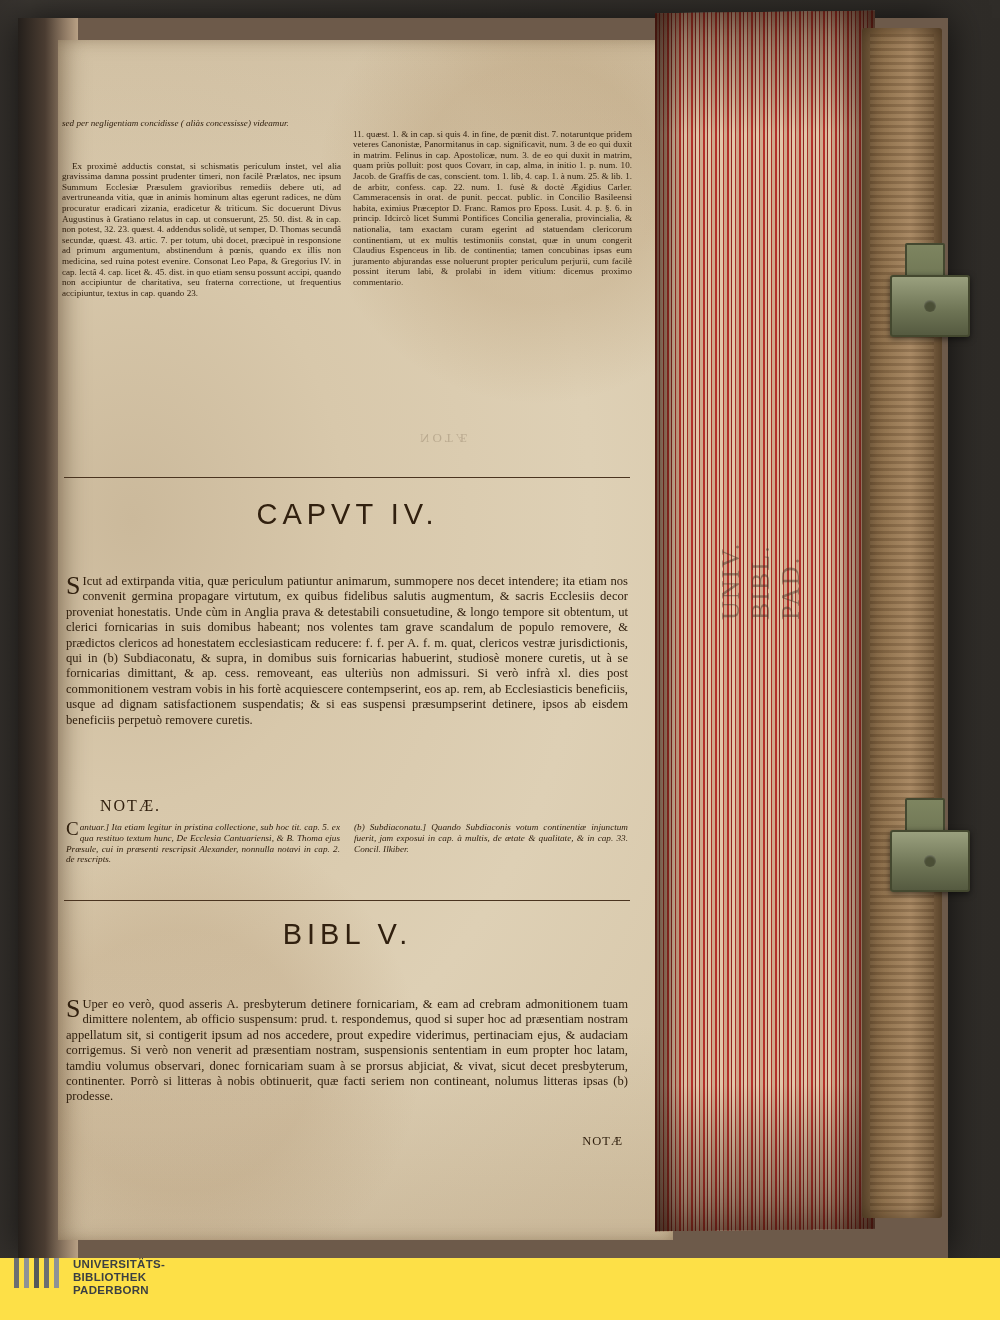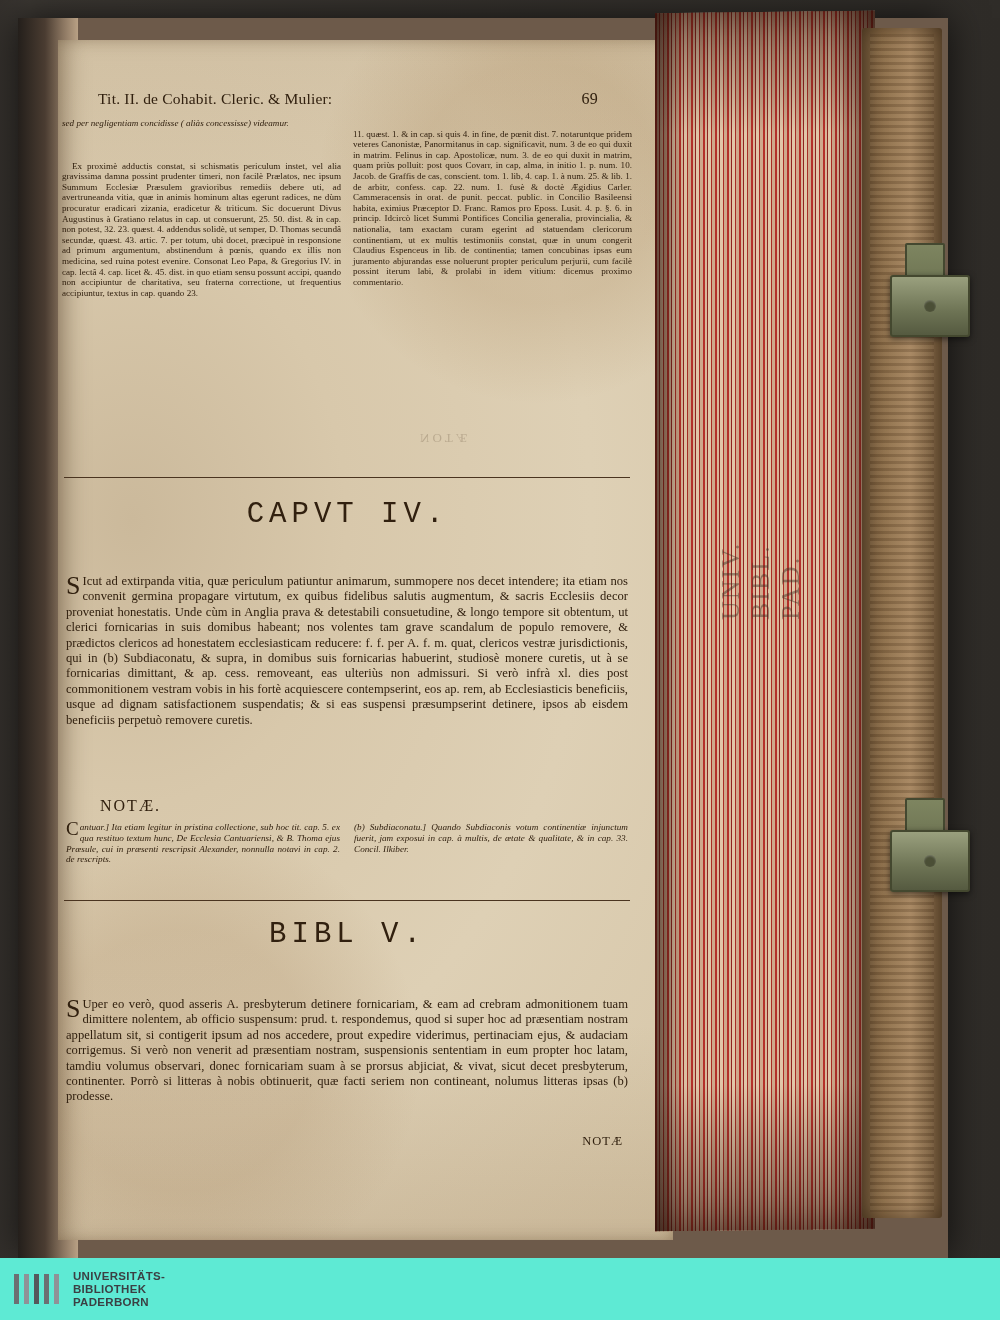--- a/index.html
+++ b/index.html
@@ -188,21 +188,21 @@
     border-top: 1.1px solid #4a3420;
     margin: 0;
   }
 
   .chapter-title {
     position: absolute;
     left: 0; width: 615px;
     text-align: center;
     font-size: 29px;
     letter-spacing: 5px;
-    font-family: Liberation Mono, monospace;
+    font-family: Liberation Sans, sans-serif;
   }
   .chapter-sub {
     position: absolute;
     left: 0; width: 615px;
     text-align: center;
     font-size: 14.5px;
   }
   .chapter-sub .it { font-style: italic; }
 
   .maintext {
@@ -276,23 +276,23 @@
     font-size: 13px;
     letter-spacing: 3px;
     transform: scaleY(-1);
   }
 
   
   .footer {
     position: absolute;
     left: 0; bottom: 0;
     width: 1000px; height: 62px;
-    background: #5eead4;
+    background: #fde047;
     display: flex;
-    align-items: center;
+    align-items: flex-start;
   }
   .footer .bars {
     display: flex; gap: 5px;
     margin-left: 14px; margin-right: 14px;
   }
   .footer .bars i {
     display: block;
     width: 5px; height: 30px;
     background: #6c6f72;
   }
@@ -326,24 +326,20 @@
   <div class="clasp top">
       <span class="pin"></span>
     </div>
   <div class="clasp-strap bottom"></div>
   <div class="clasp bottom">
       <span class="pin"></span>
     </div>
 
   <div class="page-body ink">
 
-    <div class="running-head">
-      <span class="rh-left">Tit. II. de Cohabit. Cleric. &amp; Mulier:</span>
-      <span class="rh-folio">69</span>
-    </div>
 
     <div class="cols">
       <div class="col">
         <p class="ital">sed per negligentiam concidisse ( aliàs concessisse) videamur.</p>
         <p class="indent">Ex proximè adductis constat, si schismatis periculum instet, vel alia gravissima damna possint prudenter timeri, non facilè Prælatos, nec ipsum Summum Ecclesiæ Præsulem gravioribus remediis debere uti, ad avertruneanda vitia, quæ in animis hominum altas egerunt radices, ne dùm procuratur eradicari zizania, eradicetur &amp; triticum. Sic docuerunt Divus Augustinus à Gratiano relatus in cap. ut consuerunt, 25. 50. dist. &amp; in cap. non potest, 32. 23. quæst. 4. addendus solidè, ut semper, D. Thomas secundâ secundæ, quæst. 43. artic. 7. per totum, ubi docet, præcipuè in responsione ad primum argumentum, abstinendum à pœnis, quando ex illis non medicina, sed ruina potest evenire. Consonat Leo Papa, &amp; Gregorius IV. in cap. lectâ 4. cap. licet &amp;. 45. dist. in quo etiam sensu possunt accipi, quando non accipiuntur de charitativa, seu fraterna correctione, ut frequentius accipiuntur, textus in cap. quando 23.</p>
       </div>
       <div class="col">
         <p>11. quæst. 1. &amp; in cap. si quis 4. in fine, de pœnit dist. 7. notaruntque pridem veteres Canonistæ, Panormitanus in cap. significavit, num. 3 de eo qui duxit in matrim. Felinus in cap. Apostolicæ, num. 3. de eo qui duxit in matrim, quam priùs polluit: post quos Covarr, in cap, alma, in initio 1. p. num. 10. Jacob. de Graffis de cas, conscient. tom. 1. lib, 4. cap. 1. à num. 25. &amp; lib. 1. de arbitr, confess. cap. 22. num. 1. fusè &amp; doctè Ægidius Carler. Cammeracensis in orat. de punit. peccat. public. in Concilio Basileensi habita, eximius Præceptor D. Franc. Ramos pro Eposs. Lusit. 4. p. §. 6. in princip. Idcircò licet Summi Pontifices Concilia generalia, provincialia, &amp; nationalia, tam exactam curam egerint ad statuendam clericorum continentiam, ut ex multis testimoniis constat, quæ in unum congerit Claudius Espenceus in lib. de continentia; tamen concubinas ipsas eum juramento abjurandas esse noluerunt propter periculum perjurii, cum facilè possint iterum labi, &amp; prolabi in idem vitium: dicemus proximo commentario.</p>
       </div>
     </div>

